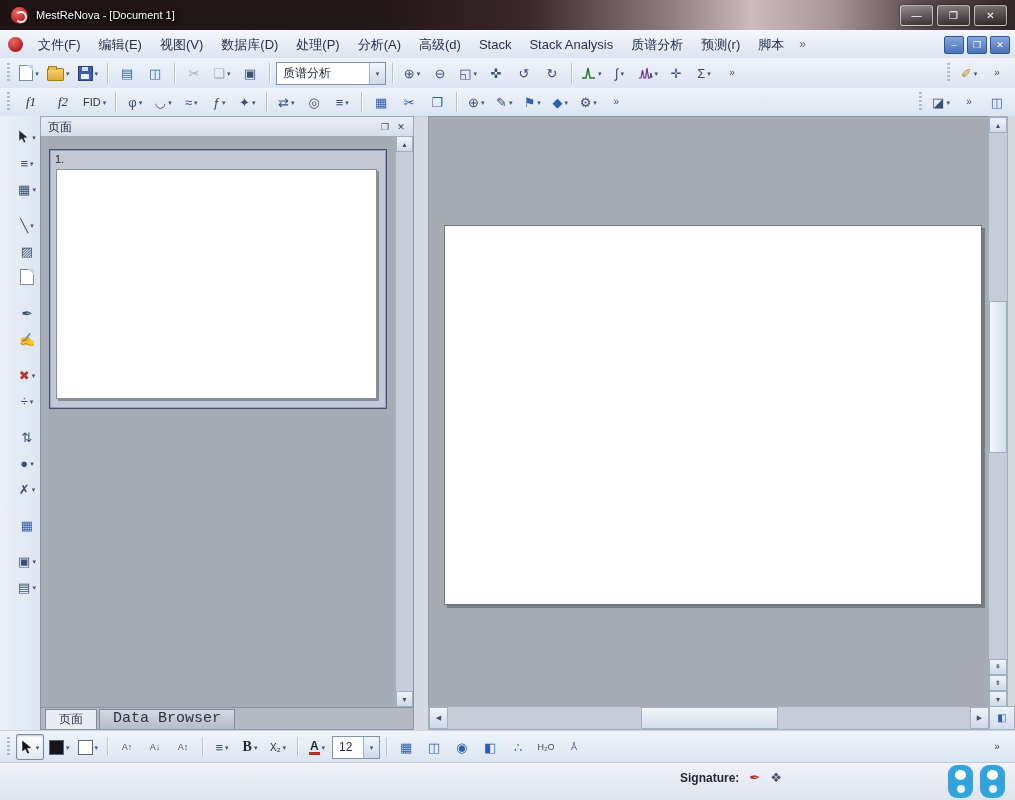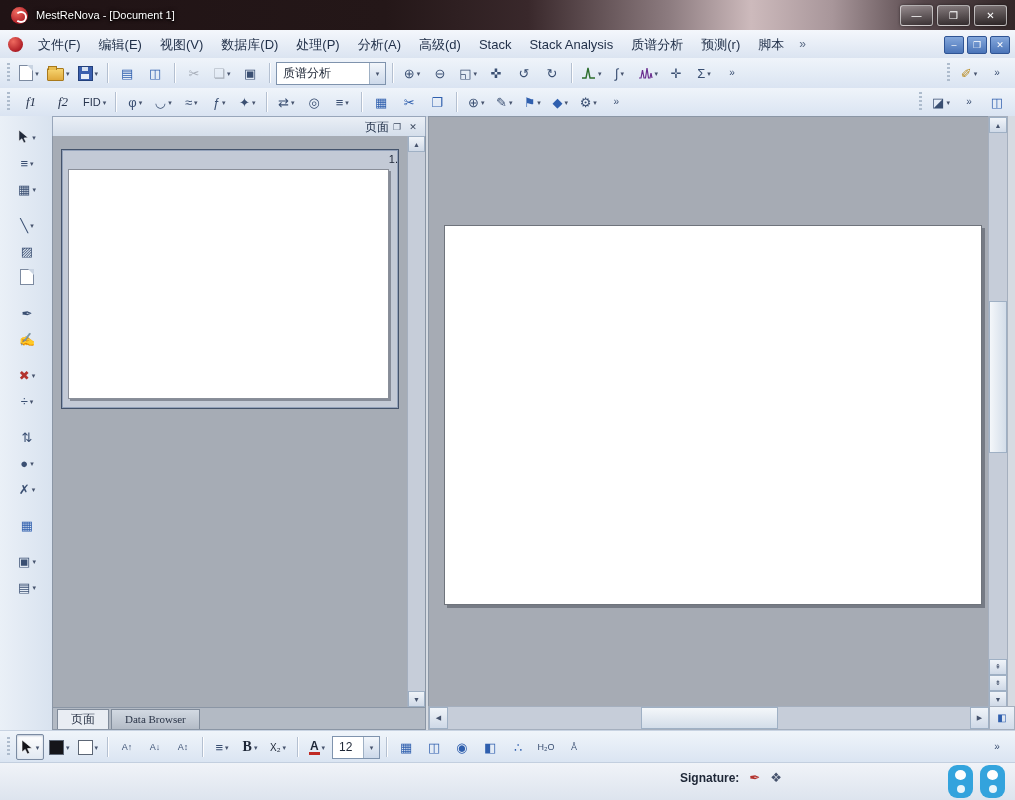--- a/index.html
+++ b/index.html
@@ -73,21 +73,21 @@
     background:linear-gradient(#f2f6fb,#cdd9ea);}
   .combo.mono .ctxt{font-family:"Liberation Mono",monospace;}
   
   .workspace{position:absolute;left:0;top:116px;right:0;bottom:70px;}
   .left-toolbar{position:absolute;left:0;top:0;bottom:0;width:54px;
     background:linear-gradient(90deg,#eaf0f7,#d8e2ef);border-right:1px solid #b9c6d8;
     display:flex;flex-direction:column;align-items:center;padding-top:8px;}
   .ltb{width:44px;height:24px;display:flex;align-items:center;justify-content:center;gap:2px;margin:1px 0;flex:0 0 auto;}
   .lgap{height:10px;flex:0 0 auto;}
   
-  .pages-panel{position:absolute;left:52px;top:0;bottom:0;width:374px;text-align:right;}
+  .pages-panel{position:absolute;left:40px;top:0;bottom:0;width:374px;}
   .panel-header{position:absolute;left:0;top:0;right:0;height:20px;
     background:linear-gradient(#eaeff6,#d3ddea);border:1px solid #98a6ba;
     display:flex;align-items:center;font-size:12px;color:#22314a;padding:0 4px;}
   .panel-header .ph-title{flex:1;padding-left:3px;}
   .phbtn{width:16px;height:15px;display:flex;align-items:center;justify-content:center;font-size:9px;color:#3c495f;}
   .panel-body{position:absolute;left:0;top:20px;right:0;bottom:22px;background:#a6acb5;
     border:1px solid #8b96a5;border-top:none;}
   .thumb{position:absolute;left:8px;top:13px;width:336px;height:258px;border:1px solid #44536b;
     background:#c3cad6;box-shadow:0 0 0 1px #93a2ba inset;}
   .thumb-label{font-size:11px;color:#1c2536;padding:3px 0 0 5px;}
@@ -95,21 +95,21 @@
     border:1px solid #8a8f99;box-shadow:2px 2px 0 rgba(84,90,102,.55);}
   .panel-scroll{position:absolute;right:0;top:0;bottom:0;width:17px;background:#c6cdd9;border-left:1px solid #a5afbe;}
   .sbtn{width:100%;height:16px;border:1px solid #9fb0c4;background:linear-gradient(#f0f4f9,#cfd9e7);
     display:flex;align-items:center;justify-content:center;font-size:7px;color:#46536d;box-sizing:border-box;}
   .sbtn.bottom{position:absolute;bottom:0;}
   .panel-tabs{position:absolute;left:0;bottom:0;right:0;height:22px;background:#b3bac4;
     border:1px solid #8b96a5;border-top:none;display:flex;align-items:flex-end;padding-left:4px;gap:2px;box-sizing:border-box;}
   .ptab{height:19px;line-height:18px;padding:0 13px;font-size:12px;color:#2a3447;
     border:1px solid #808b9a;border-bottom:none;background:linear-gradient(#d2d9e2,#b4bcc7);}
   .ptab.active{background:#e9edf3;}
-  .ptab.mono{font-family:Liberation Serif, serif;font-size:11px;}
+  .ptab.mono{font-family:Liberation Mono, monospace;font-size:15px;}
   
   .main-area{position:absolute;left:428px;top:0;right:0;bottom:0;background:#d6dbe2;}
   .canvas{position:absolute;left:0;top:0;right:25px;bottom:22px;background:#a6abb4;border:1px solid #8b96a5;}
   .doc-page{position:absolute;left:15px;top:108px;width:536px;height:378px;background:#fff;
     border:1px solid #6f747c;box-shadow:3px 3px 0 rgba(70,75,85,.5);}
   .main-vscroll{position:absolute;right:7px;top:0;width:18px;bottom:22px;background:#c6cdd9;border:1px solid #a5afbe;}
   .vtrack{position:absolute;left:0;right:0;top:16px;bottom:50px;}
   .vthumb{position:absolute;left:0;right:0;top:168px;height:150px;border:1px solid #9fb0c4;
     background:linear-gradient(90deg,#f4f7fa,#d3dde9);}
   .vs-extra1{position:absolute;bottom:32px;width:100%;}

